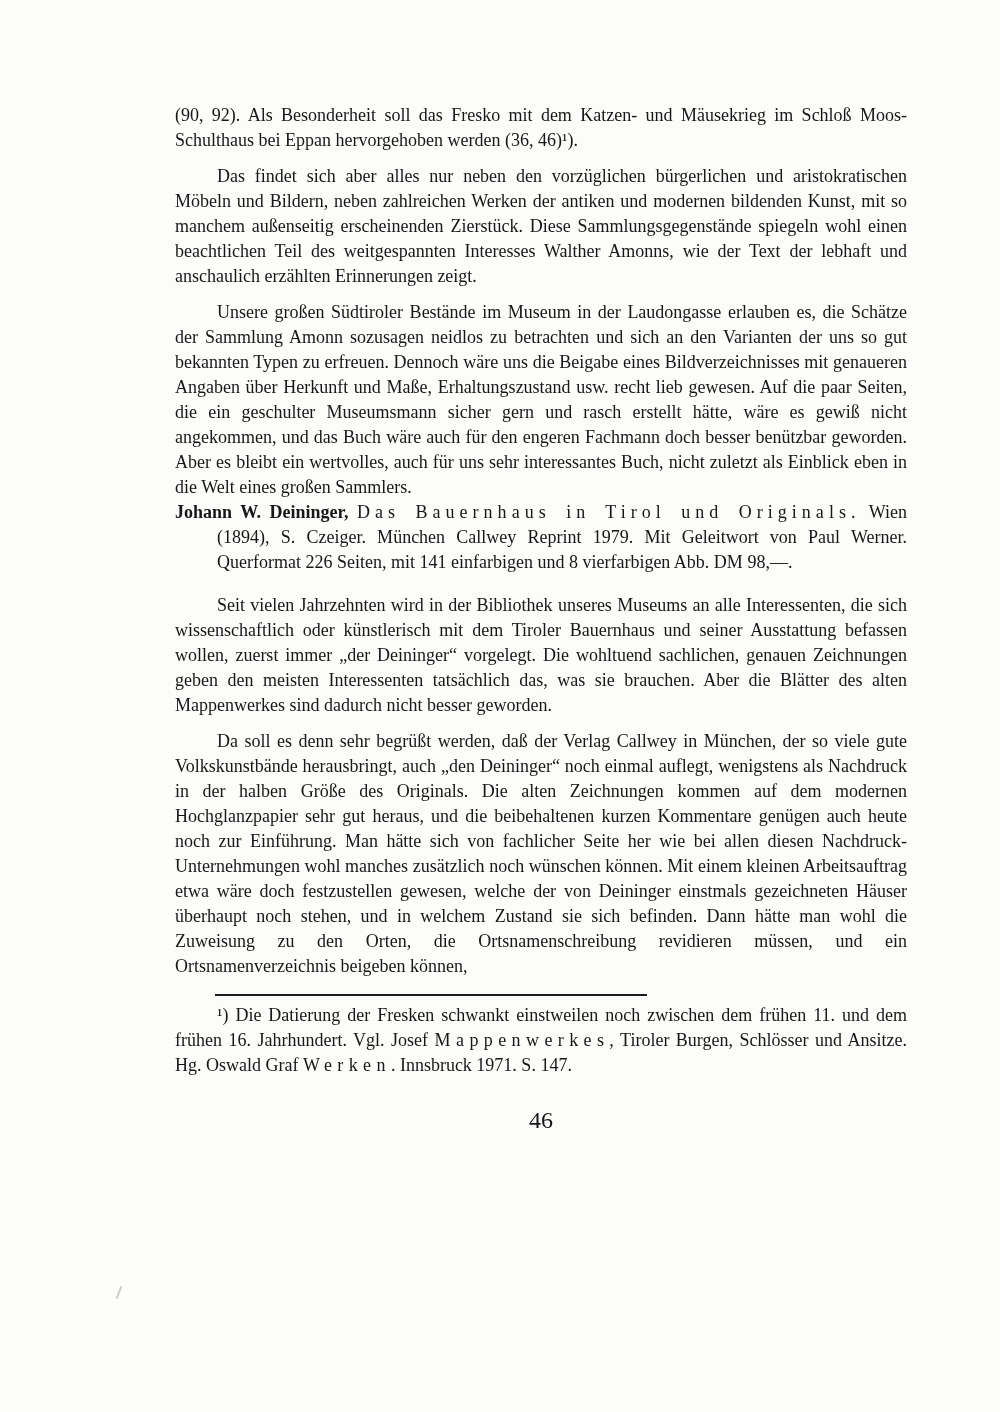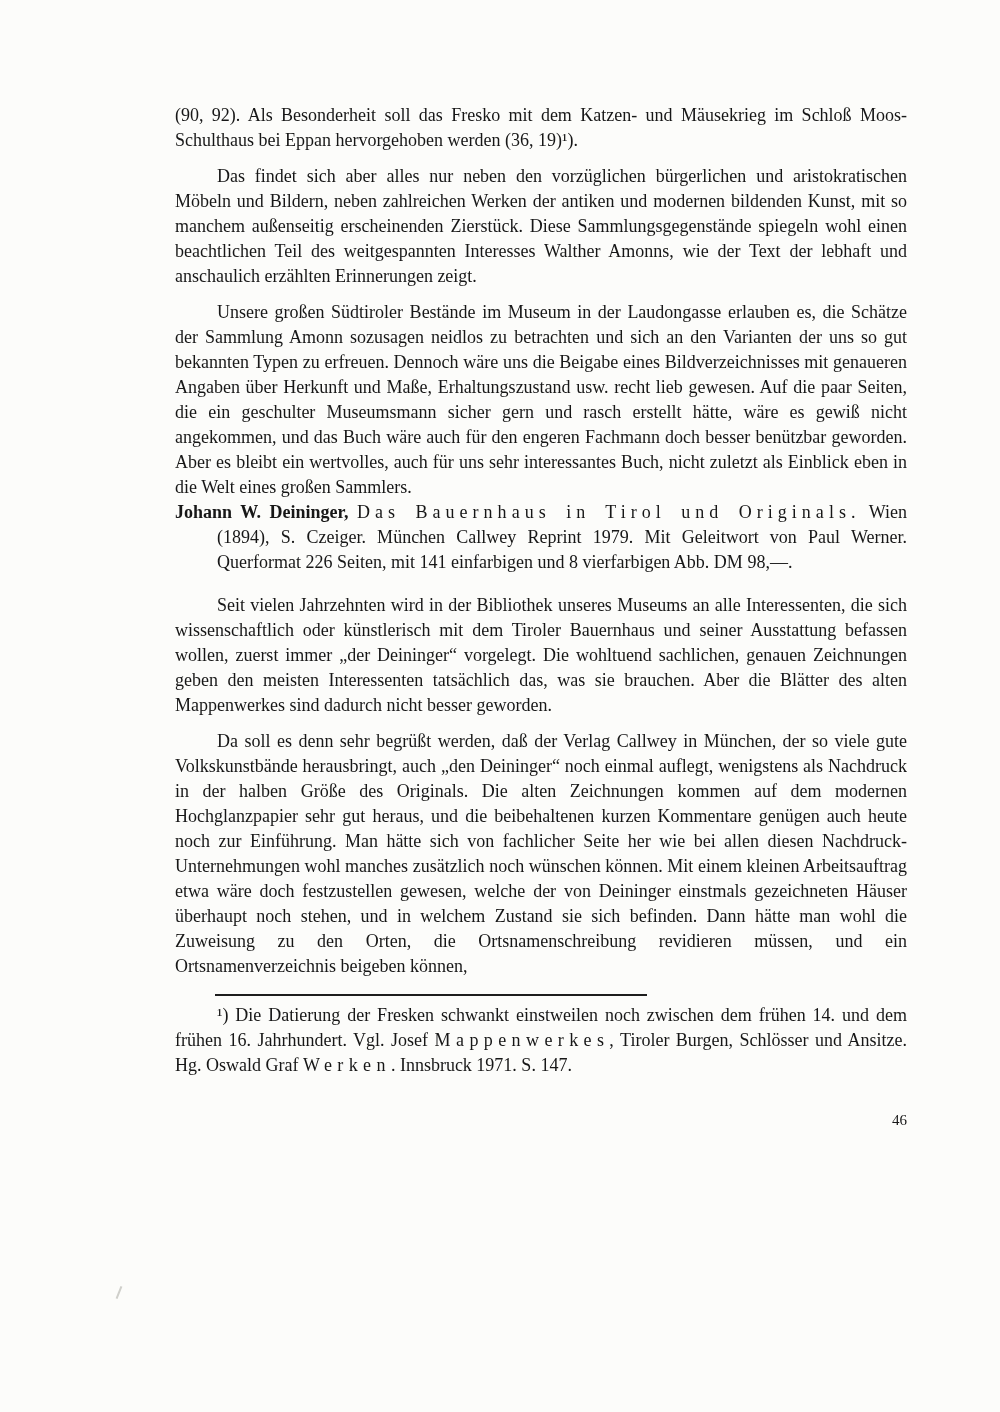--- a/index.html
+++ b/index.html
@@ -41,57 +41,57 @@
   .footnote-rule {
     width: 432px;
     margin: 15px 0 7px 40px;
     border: 0;
     border-top: 2px solid #1d1d1d;
     height: 0;
   }
   .footnote { text-indent: 42px; }
   .page-num {
     margin-top: 30px;
-    font-size: 15px;
-    text-align: right;
+    font-size: 24px;
+    text-align: center;
     text-indent: 0;
   }
   .artifact {
     position: absolute;
     left: 118px;
     top: 1286px;
     width: 2px;
     height: 13px;
     background: #cfcfca;
     transform: rotate(22deg);
   }
 </style>
 </head>
 <body>
 
 <div class="page">
   <div class="text-block">
 
-    <p class="para first">(90, 92). Als Besonderheit soll das Fresko mit dem Katzen- und Mäusekrieg im Schloß Moos-Schulthaus bei Eppan hervorgehoben werden (36, 19)¹).</p>
+    <p class="para first">(90, 92). Als Besonderheit soll das Fresko mit dem Katzen- und Mäusekrieg im Schloß Moos-Schulthaus bei Eppan hervorgehoben werden (36, 46)¹).</p>
 
     <p class="para">Das findet sich aber alles nur neben den vorzüglichen bürgerlichen und aristokratischen Möbeln und Bildern, neben zahlreichen Werken der antiken und modernen bildenden Kunst, mit so manchem außenseitig erscheinenden Zierstück. Diese Sammlungsgegenstände spiegeln wohl einen beachtlichen Teil des weitgespannten Interesses Walther Amonns, wie der Text der lebhaft und anschaulich erzählten Erinnerungen zeigt.</p>
 
     <p class="para tight">Unsere großen Südtiroler Bestände im Museum in der Laudongasse erlauben es, die Schätze der Sammlung Amonn sozusagen neidlos zu betrachten und sich an den Varianten der uns so gut bekannten Typen zu erfreuen. Dennoch wäre uns die Beigabe eines Bildverzeichnisses mit genaueren Angaben über Herkunft und Maße, Erhaltungszustand usw. recht lieb gewesen. Auf die paar Seiten, die ein geschulter Museumsmann sicher gern und rasch erstellt hätte, wäre es gewiß nicht angekommen, und das Buch wäre auch für den engeren Fachmann doch besser benützbar geworden. Aber es bleibt ein wertvolles, auch für uns sehr interessantes Buch, nicht zuletzt als Einblick eben in die Welt eines großen Sammlers.</p>
 
 
     <p class="entry"><span class="bold">Johann W. Deininger,</span>
 <span class="spaced-title">Das Bauernhaus in Tirol und Originals.</span>
 <span>Wien (1894), S. Czeiger. München Callwey Reprint 1979. Mit Geleitwort von Paul Werner. Querformat 226 Seiten, mit 141 einfarbigen und 8 vierfarbigen Abb. DM 98,—.</span></p>
 
     <p class="para">Seit vielen Jahrzehnten wird in der Bibliothek unseres Museums an alle Interessenten, die sich wissenschaftlich oder künstlerisch mit dem Tiroler Bauernhaus und seiner Ausstattung befassen wollen, zuerst immer „der Deininger“ vorgelegt. Die wohltuend sachlichen, genauen Zeichnungen geben den meisten Interessenten tatsächlich das, was sie brauchen. Aber die Blätter des alten Mappenwerkes sind dadurch nicht besser geworden.</p>
 
     <p class="para tight">Da soll es denn sehr begrüßt werden, daß der Verlag Callwey in München, der so viele gute Volkskunstbände herausbringt, auch „den Deininger“ noch einmal auflegt, wenigstens als Nachdruck in der halben Größe des Originals. Die alten Zeichnungen kommen auf dem modernen Hochglanzpapier sehr gut heraus, und die beibehaltenen kurzen Kommentare genügen auch heute noch zur Einführung. Man hätte sich von fachlicher Seite her wie bei allen diesen Nachdruck-Unternehmungen wohl manches zusätzlich noch wünschen können. Mit einem kleinen Arbeitsauftrag etwa wäre doch festzustellen gewesen, welche der von Deininger einstmals gezeichneten Häuser überhaupt noch stehen, und in welchem Zustand sie sich befinden. Dann hätte man wohl die Zuweisung zu den Orten, die Ortsnamenschreibung revidieren müssen, und ein Ortsnamenverzeichnis beigeben können,</p>
 
     <hr class="footnote-rule">
 
-    <p class="footnote"><span>¹) Die Datierung der Fresken schwankt einstweilen noch zwischen dem frühen 14. und dem frühen 16. Jahrhundert. Vgl. Josef </span><span class="spaced">Mappenwerkes</span><span>, Tiroler Burgen, Schlösser und Ansitze. Hg. Oswald Graf </span><span class="spaced">Werken</span><span>. Innsbruck 1971. S. 147.</span></p>
+    <p class="footnote"><span>¹) Die Datierung der Fresken schwankt einstweilen noch zwischen dem frühen 11. und dem frühen 16. Jahrhundert. Vgl. Josef </span><span class="spaced">Mappenwerkes</span><span>, Tiroler Burgen, Schlösser und Ansitze. Hg. Oswald Graf </span><span class="spaced">Werken</span><span>. Innsbruck 1971. S. 147.</span></p>
 
     <div class="page-num">46</div>
 
   </div>
 
   <div class="artifact"></div>
 </div>
 
 </body></html>

